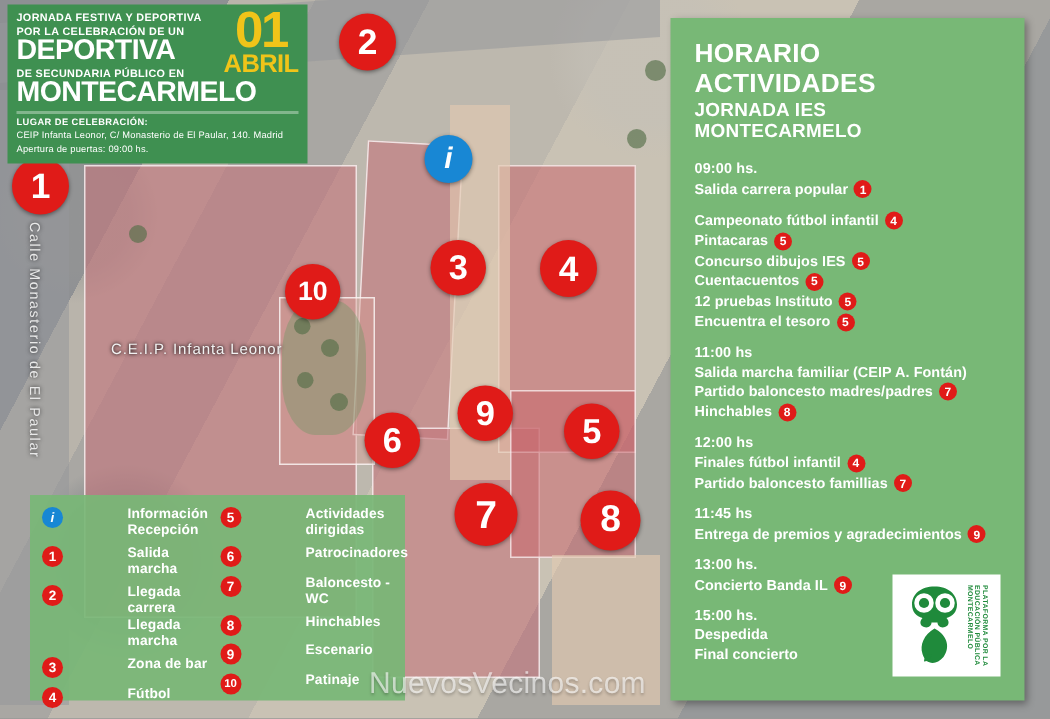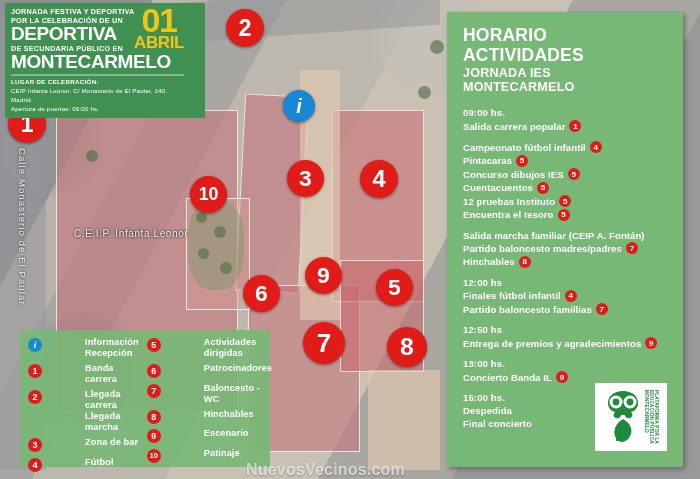--- a/index.html
+++ b/index.html
@@ -44,21 +44,21 @@
   .marker{
     position:absolute;border-radius:50%;display:flex;align-items:center;justify-content:center;
     color:#fff;font-weight:bold;background:#e01b18;
     box-shadow:0 1px 3px rgba(0,0,0,.45);
   }
   .marker.info{background:#1887d4;font-style:italic;}
 
   
   .header{
     position:absolute;left:5px;top:3px;width:200px;
-    background:#3f9051;color:#fff;padding:4px 21px 4px 6px;box-sizing:border-box;
+    background:#3f9051;color:#fff;padding:4px 6px 4px 6px;box-sizing:border-box;
   }
   .hdr-top{display:flex;align-items:flex-start;}
   .hdr-left{flex:1;min-width:0;}
   .hl1,.hl3{font-size:7.2px;font-weight:bold;letter-spacing:.25px;line-height:1.25;white-space:nowrap;}
   .hl2,.hl4{font-size:19px;font-weight:bold;letter-spacing:-.4px;line-height:.98;white-space:nowrap;}
   .hdr-right{text-align:center;margin-left:14px;}
   .day{font-size:34px;font-weight:bold;color:#f0c419;line-height:.8;letter-spacing:-1.5px;}
   .month{font-size:17px;font-weight:bold;color:#f0c419;line-height:1;letter-spacing:-.4px;}
   .hdr-sep{height:2px;background:rgba(255,255,255,.35);margin:3px 0 2px;}
   .venue-t{font-size:6.2px;font-weight:bold;letter-spacing:.3px;line-height:1.45;}
@@ -110,22 +110,22 @@
     display:flex;gap:.5px;margin-left:2px;
   }
   .logo-text span{
     writing-mode:vertical-rl;color:#1f8a3b;font-size:4.6px;font-weight:bold;
     letter-spacing:.25px;line-height:1;
   }
 
   
   .watermark{
     position:absolute;left:246px;top:445px;color:rgba(255,255,255,.62);
-    font-size:16px;font-weight:bold;letter-spacing:.2px;
-    text-shadow:0 1px 2px rgba(0,0,0,.25);pointer-events:none;margin-top:16px;
+    font-size:20px;font-weight:normal;letter-spacing:.2px;
+    text-shadow:0 1px 2px rgba(0,0,0,.25);pointer-events:none;
   }
 </style>
 </head>
 <body>
 
 <div id="poster">
 
   <div class="map">
     <div class="map-base"></div>
 
@@ -196,21 +196,21 @@
         <div class="leg-item">
           <div class="leg-badge info">i</div>
           <div class="leg-text">
             <div>Información</div>
             <div>Recepción</div>
           </div>
         </div>
         <div class="leg-item">
           <div class="leg-badge">1</div>
           <div class="leg-text">
-            <div>Banda carrera</div>
+            <div>Salida marcha</div>
           </div>
         </div>
         <div class="leg-item">
           <div class="leg-badge">2</div>
           <div class="leg-text">
             <div>Llegada carrera</div>
             <div>Llegada marcha</div>
           </div>
         </div>
         <div class="leg-item">
@@ -298,20 +298,21 @@
           <div class="sch-row">
             <div class="sch-label">12 pruebas Instituto</div>
             <div class="sch-badge">5</div>
           </div>
           <div class="sch-row">
             <div class="sch-label">Encuentra el tesoro</div>
             <div class="sch-badge">5</div>
           </div>
         </div>
         <div class="sch-group">
+          <div class="sch-time">11:00 hs</div>
           <div class="sch-row">
             <div class="sch-label">Salida marcha familiar (CEIP A. Fontán)</div>
           </div>
           <div class="sch-row">
             <div class="sch-label">Partido baloncesto madres/padres</div>
             <div class="sch-badge">7</div>
           </div>
           <div class="sch-row">
             <div class="sch-label">Hinchables</div>
             <div class="sch-badge">8</div>
@@ -322,21 +323,21 @@
           <div class="sch-row">
             <div class="sch-label">Finales fútbol infantil</div>
             <div class="sch-badge">4</div>
           </div>
           <div class="sch-row">
             <div class="sch-label">Partido baloncesto famillias</div>
             <div class="sch-badge">7</div>
           </div>
         </div>
         <div class="sch-group">
-          <div class="sch-time">12:50 hs</div>
+          <div class="sch-time">11:45 hs</div>
           <div class="sch-row">
             <div class="sch-label">Entrega de premios y agradecimientos</div>
             <div class="sch-badge">9</div>
           </div>
         </div>
         <div class="sch-group">
           <div class="sch-time">13:00 hs.</div>
           <div class="sch-row">
             <div class="sch-label">Concierto Banda IL</div>
             <div class="sch-badge">9</div>

